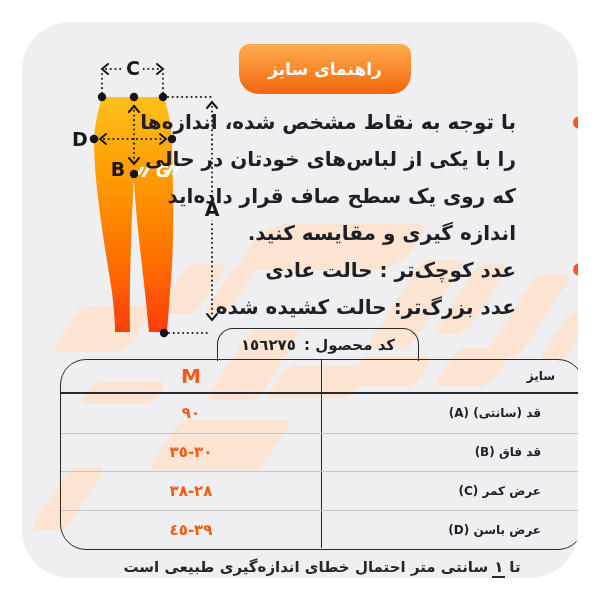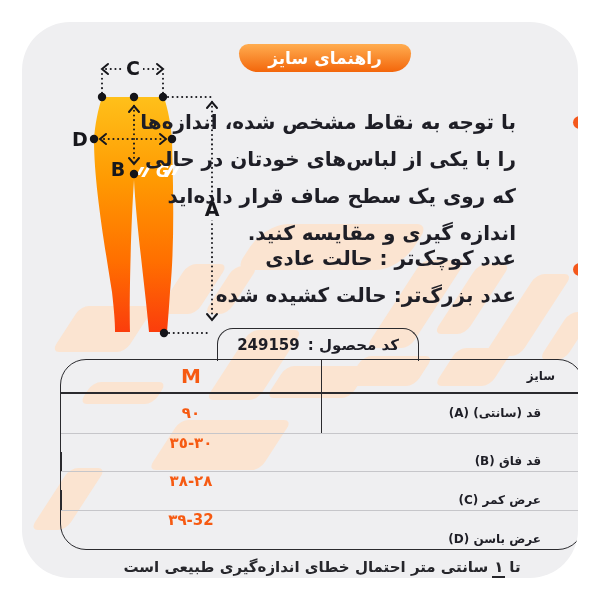--- a/index.html
+++ b/index.html
@@ -10,55 +10,55 @@
   .page{position:absolute;inset:0;width:600px;height:600px;}
   .card{
     position:absolute;left:22px;top:22px;width:556px;height:556px;
     background:#efeff1;border-radius:48px;overflow:hidden;
   }
   
   .st{position:absolute;background:#fbe4d1;transform:skewX(-33deg);border-radius:8px;}
   .st.swoosh{border-radius:23px 12px 23px 12px;}
   
   .badge{
-    position:absolute;left:217px;top:22px;width:172px;height:28px;
+    position:absolute;left:217px;top:22px;width:172px;height:50px;
     background:linear-gradient(180deg,#ffad50 0%,#f3660b 100%);
     border-radius:10px 10px 20px 20px;
     display:flex;align-items:center;justify-content:center;
     color:#ffffff;font-size:17px;font-weight:bold;
   }
   
   .figure{position:absolute;left:30px;top:30px;width:200px;height:290px;}
   
   .para{
     position:absolute;direction:rtl;text-align:right;
     color:#1e1e26;font-weight:bold;font-size:20px;line-height:37px;
     white-space:pre-line;
   }
   .para1{right:62px;top:82px;}
-  .para2{right:62px;top:218px;}
+  .para2{right:62px;top:230px;}
   .bdot{position:absolute;width:13px;height:13px;border-radius:50%;background:#f4581c;}
   .bdot1{left:551px;top:94px;}
   .bdot2{left:551px;top:241px;}
   
   .pill{
     position:absolute;left:195px;top:306px;width:200px;height:32px;
     border:1.6px solid #2a2a2e;border-bottom:none;border-radius:16px 16px 0 0;
     direction:rtl;display:flex;align-items:center;justify-content:center;gap:8px;
     color:#1e1e26;font-size:15px;font-weight:bold;
   }
   
   .size-table{
     position:absolute;left:38px;top:337px;width:524px;height:191px;
     border:1.6px solid #2a2a2e;border-radius:26px;overflow:hidden;
     box-sizing:border-box;direction:ltr;
   }
   .trow{display:flex;height:38.6px;box-sizing:border-box;}
   .trow.thead{height:34px;border-bottom:2px solid #2a2a2e;}
-  .trow.sep{border-top:1px solid #c6c6ca;flex-direction:column;}
+  .trow.sep{border-top:1px solid #c6c6ca;}
   .cval{
     width:260px;display:flex;align-items:center;justify-content:center;
     direction:ltr;color:#f65a12;font-weight:bold;font-size:15px;
   }
   .cval.mhead{font-size:20px;}
   .clab{
     flex:1;border-left:1.6px solid #2a2a2e;direction:rtl;
     display:flex;align-items:center;justify-content:flex-start;
     padding-right:42px;box-sizing:border-box;
     color:#1e1e26;font-weight:bold;font-size:12px;
@@ -176,42 +176,42 @@
     <div class="para para1">با توجه به نقاط مشخص شده، اندازه‌ها
 را با یکی از لباس‌های خودتان در حالی
 که روی یک سطح صاف قرار داده‌اید
 اندازه گیری و مقایسه کنید.</div>
     <span class="bdot bdot2"></span>
     <div class="para para2">عدد کوچک‌تر : حالت عادی
 عدد بزرگ‌تر: حالت کشیده شده</div>
 
     <div class="pill">
       <span>کد محصول :</span>
-      <span>249159</span>
+      <span>١٥٦٢٧٥</span>
     </div>
 
     <div class="size-table">
       <div class="trow thead">
         <div class="cval mhead">M</div>
         <div class="clab hlab">سایز</div>
       </div>
       <div class="trow">
         <div class="cval">٩٠</div>
         <div class="clab">قد (سانتی) (A)</div>
       </div>
       <div class="trow sep">
         <div class="cval">٣٠-٣٥</div>
         <div class="clab">قد فاق (B)</div>
       </div>
       <div class="trow sep">
         <div class="cval">٢٨-٣٨</div>
         <div class="clab">عرض کمر (C)</div>
       </div>
       <div class="trow sep">
-        <div class="cval">٣٩-32</div>
+        <div class="cval">٣٩-٤٥</div>
         <div class="clab">عرض باسن (D)</div>
       </div>
     </div>
 
     <div class="footnote">
       <span>تا</span><span class="num">١</span><span>سانتی متر احتمال خطای اندازه‌گیری طبیعی است</span>
     </div>
 
   </div>
 </div>

